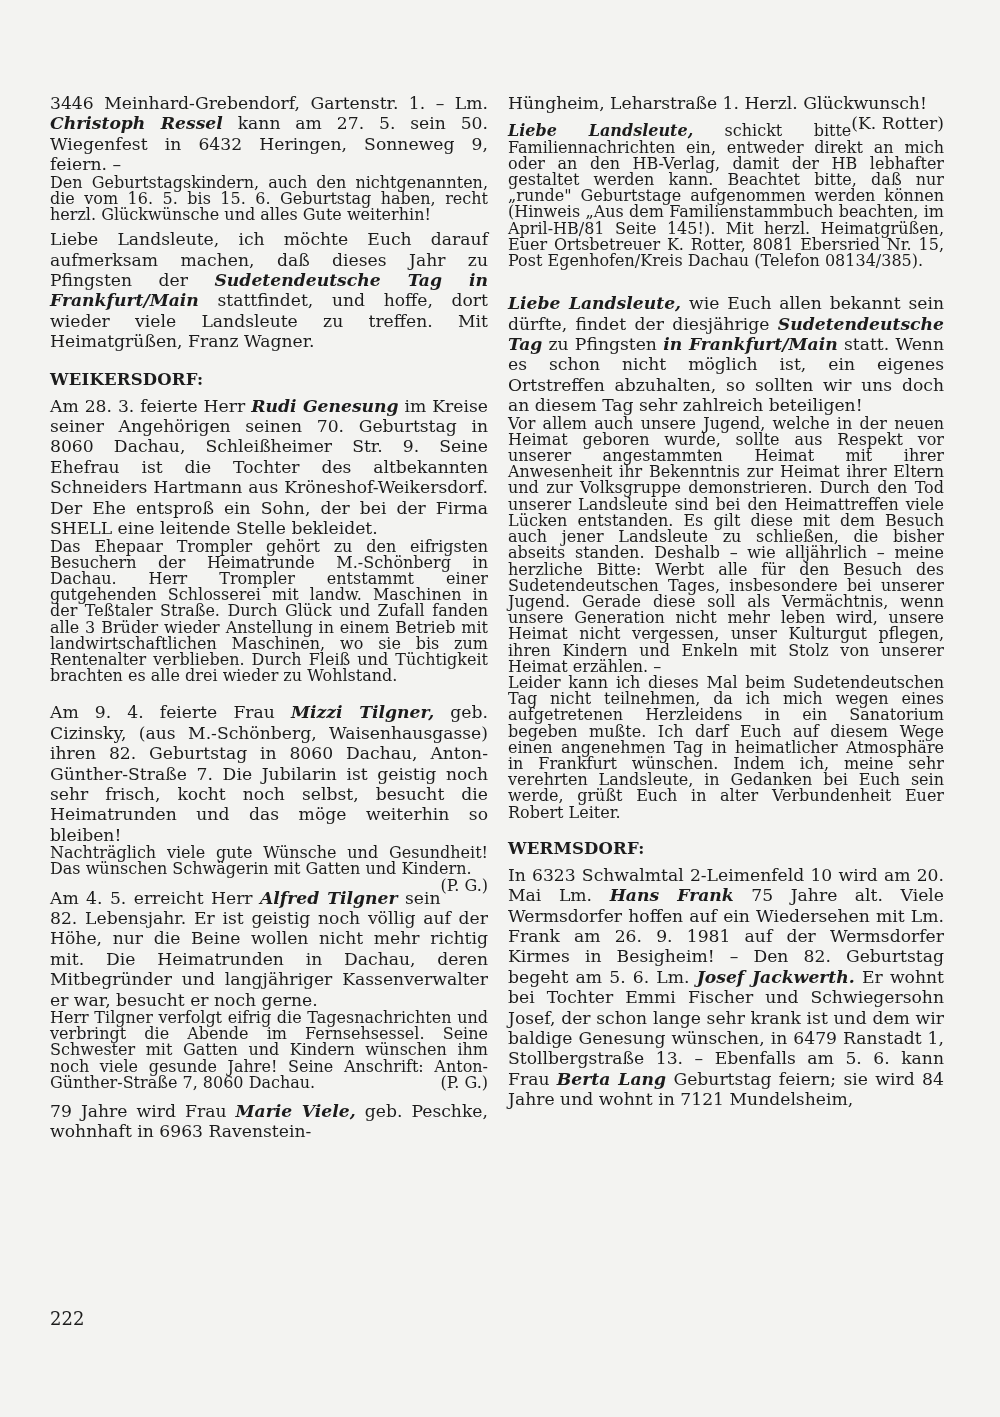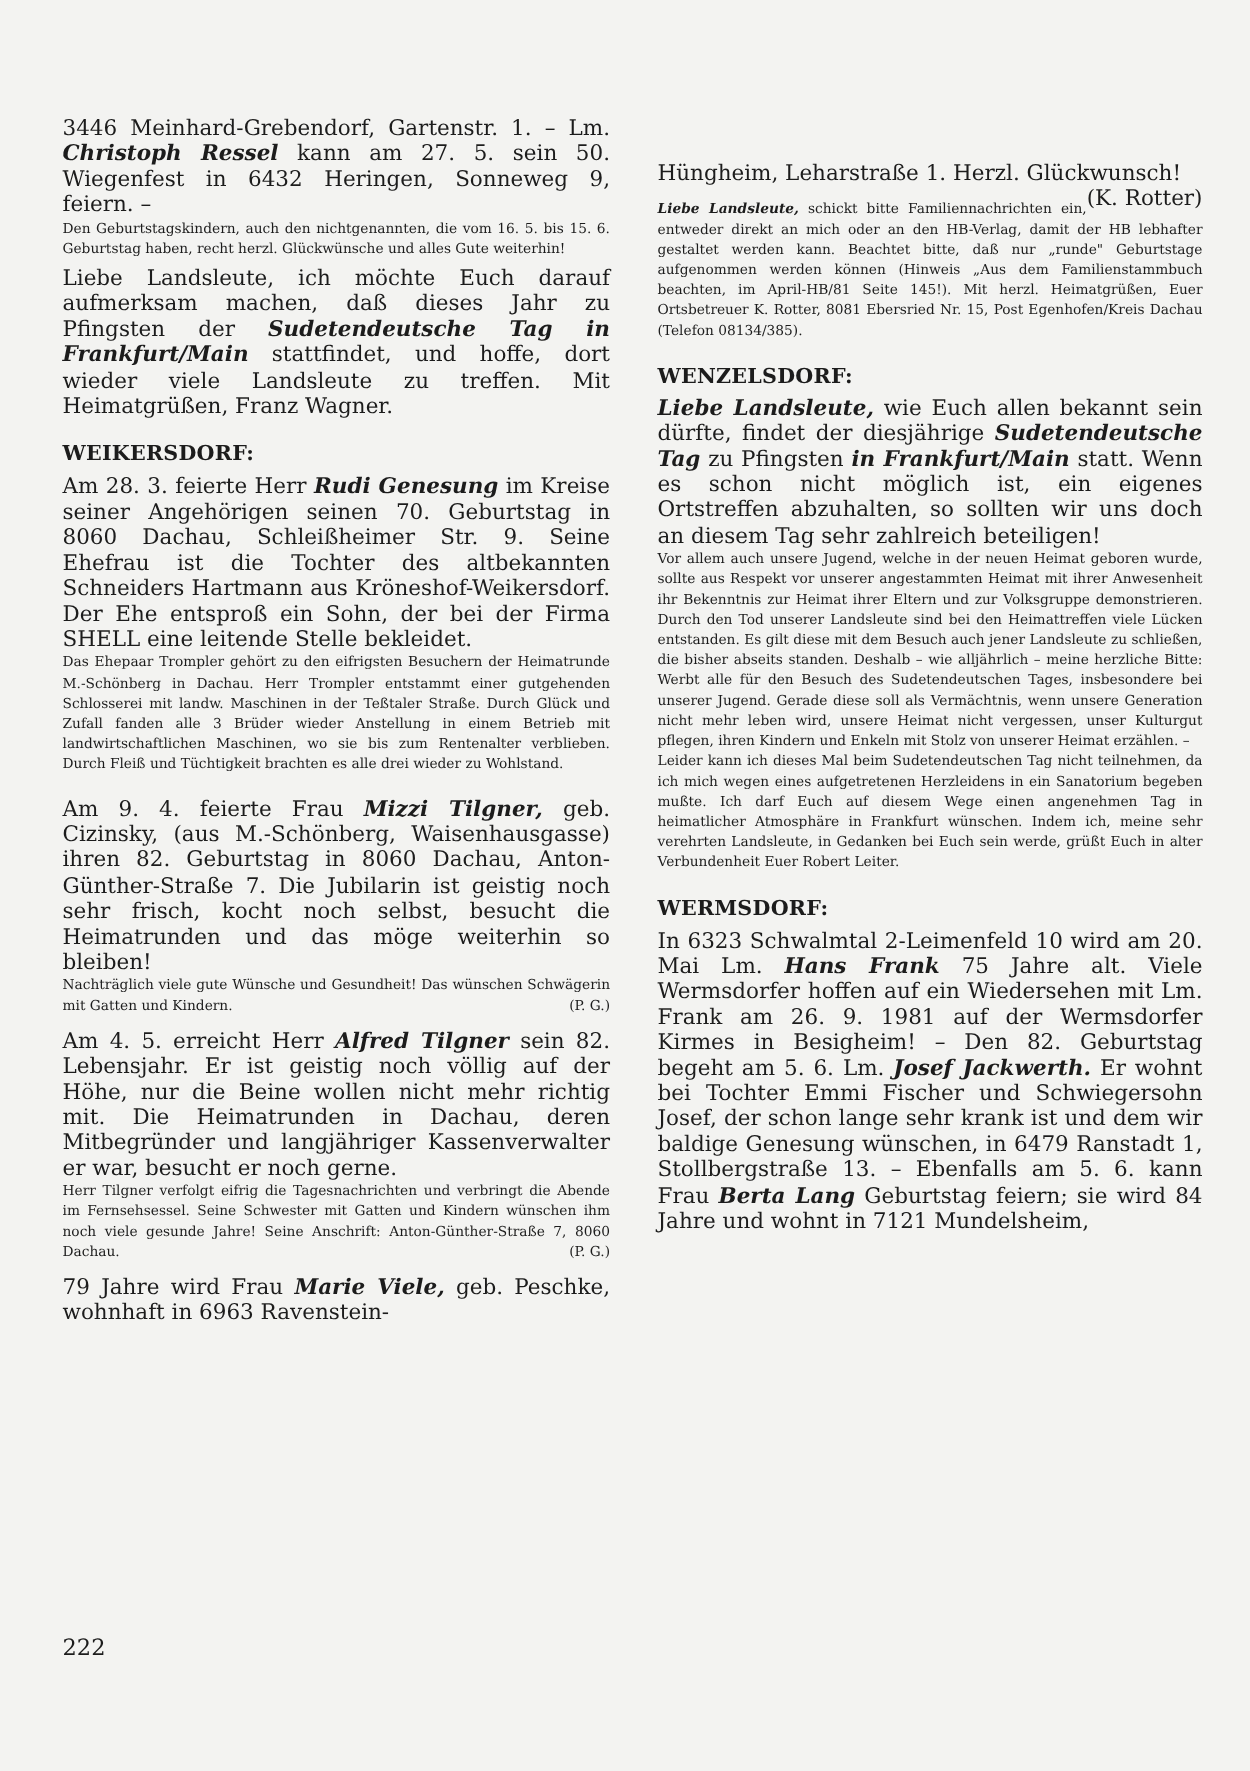--- a/index.html
+++ b/index.html
@@ -10,24 +10,24 @@
     font-family: "DejaVu Serif", "Liberation Serif", serif;
     position: relative;
     overflow: hidden;
   }
   .col {
     position: absolute;
     top: 93px;
     width: 438px;
   }
   .col-left { left: 50px; }
-  .col-right { left: 526px; width: 436px; margin-top: 36px; }
+  .col-right { left: 508px; width: 436px; }
   p { margin: 0; text-align: justify; hyphens: manual; }
   .lg { font-size: 17.2px; line-height: 20.4px; }
-  .sm { font-size: 11px; line-height: 16.2px; }
+  .sm { font-size: 16px; line-height: 16.2px; }
   b { font-weight: bold; font-style: italic; }
   .sig { text-align: right; }
   .hd { font-size: 16.5px; font-weight: bold; line-height: 20px; letter-spacing: 0.2px; }
   .gap-s { height: 6px; }
   .gap-m { height: 10px; }
   .gap-l { height: 18px; }
   .page-num {
     position: absolute; left: 50px; top: 1308px;
     font-size: 18px;
   }
@@ -54,21 +54,20 @@
   <p class="sm"><span>Herr Tilgner verfolgt eifrig die Tagesnachrichten und verbringt die Abende im Fernsehsessel. Seine Schwester mit Gatten und Kindern wünschen ihm noch viele gesunde Jahre! Seine Anschrift: Anton-Günther-Straße 7, 8060 Dachau.</span><span class="inline-sig">(P. G.)</span></p>
   <div class="gap-m"></div>
   <p class="lg"><span>79 Jahre wird Frau </span><b>Marie Viele,</b><span> geb. Peschke, wohnhaft in 6963 Ravenstein-</span></p>
 </div>
 
 <div class="col col-right">
   <p class="lg"><span>Hüngheim, Leharstraße 1. Herzl. Glückwunsch!</span><span class="inline-sig">(K. Rotter)</span></p>
   <div class="gap-m"></div>
   <p class="sm"><b>Liebe Landsleute,</b><span> schickt bitte Familiennachrichten ein, entweder direkt an mich oder an den HB-Verlag, damit der HB lebhafter gestaltet werden kann. Beachtet bitte, daß nur „runde" Geburtstage aufgenommen werden können (Hinweis „Aus dem Familienstammbuch beachten, im April-HB/81 Seite 145!). Mit herzl. Heimatgrüßen, Euer Ortsbetreuer K. Rotter, 8081 Ebersried Nr. 15, Post Egenhofen/Kreis Dachau (Telefon 08134/385).</span></p>
   <div class="gap-l"></div>
-  <div class="hd">WENZELSDORF:</div>
   <div class="gap-s"></div>
   <p class="lg"><b>Liebe Landsleute,</b><span> wie Euch allen bekannt sein dürfte, findet der diesjährige </span><b>Sudetendeutsche Tag</b><span> zu Pfingsten </span><b>in Frankfurt/Main</b><span> statt. Wenn es schon nicht möglich ist, ein eigenes Ortstreffen abzuhalten, so sollten wir uns doch an diesem Tag sehr zahlreich beteiligen!</span></p>
   <p class="sm">Vor allem auch unsere Jugend, welche in der neuen Heimat geboren wurde, sollte aus Respekt vor unserer angestammten Heimat mit ihrer Anwesenheit ihr Bekenntnis zur Heimat ihrer Eltern und zur Volksgruppe demonstrieren. Durch den Tod unserer Landsleute sind bei den Heimattreffen viele Lücken entstanden. Es gilt diese mit dem Besuch auch jener Landsleute zu schließen, die bisher abseits standen. Deshalb – wie alljährlich – meine herzliche Bitte: Werbt alle für den Besuch des Sudetendeutschen Tages, insbesondere bei unserer Jugend. Gerade diese soll als Vermächtnis, wenn unsere Generation nicht mehr leben wird, unsere Heimat nicht vergessen, unser Kulturgut pflegen, ihren Kindern und Enkeln mit Stolz von unserer Heimat erzählen. –</p>
   <p class="sm">Leider kann ich dieses Mal beim Sudetendeutschen Tag nicht teilnehmen, da ich mich wegen eines aufgetretenen Herzleidens in ein Sanatorium begeben mußte. Ich darf Euch auf diesem Wege einen angenehmen Tag in heimatlicher Atmosphäre in Frankfurt wünschen. Indem ich, meine sehr verehrten Landsleute, in Gedanken bei Euch sein werde, grüßt Euch in alter Verbundenheit Euer Robert Leiter.</p>
   <div class="gap-l"></div>
   <div class="hd">WERMSDORF:</div>
   <div class="gap-s"></div>
   <p class="lg"><span>In 6323 Schwalmtal 2-Leimenfeld 10 wird am 20. Mai Lm. </span><b>Hans Frank</b><span> 75 Jahre alt. Viele Wermsdorfer hoffen auf ein Wiedersehen mit Lm. Frank am 26. 9. 1981 auf der Wermsdorfer Kirmes in Besigheim! – Den 82. Geburtstag begeht am 5. 6. Lm. </span><b>Josef Jackwerth.</b><span> Er wohnt bei Tochter Emmi Fischer und Schwiegersohn Josef, der schon lange sehr krank ist und dem wir baldige Genesung wünschen, in 6479 Ranstadt 1, Stollbergstraße 13. – Ebenfalls am 5. 6. kann Frau </span><b>Berta Lang</b><span> Geburtstag feiern; sie wird 84 Jahre und wohnt in 7121 Mundelsheim,</span></p>
 </div>
 

